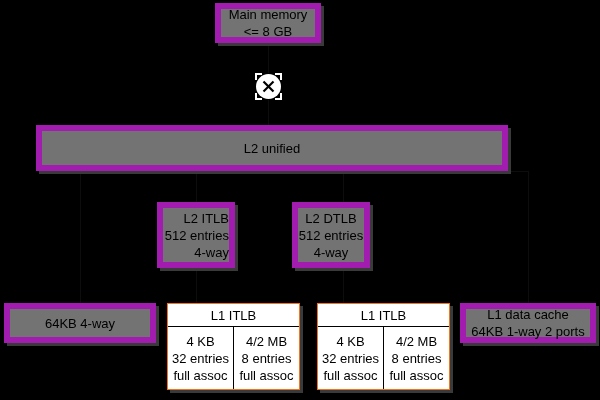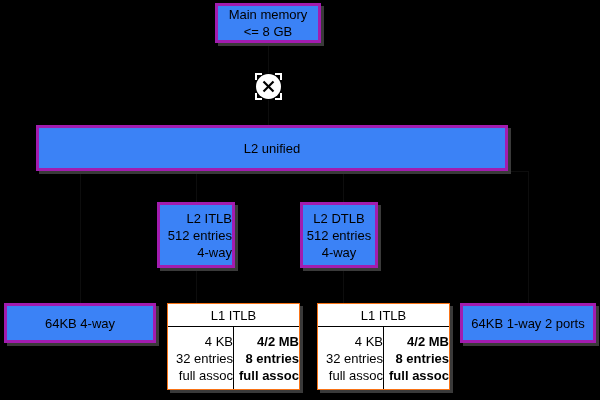--- a/index.html
+++ b/index.html
@@ -14,22 +14,22 @@
     height: 400px;
     background: #000000;
     overflow: hidden;
     font-family: "Liberation Sans", sans-serif;
     color: #000000;
   }
 
   
   .box {
     position: absolute;
-    background: #3b82f6;
-    border: 3px solid #a21caf;
+    background: #737373;
+    border: 6px solid #a21caf;
     box-sizing: border-box;
     box-shadow: 3px 3px 0 #3a3a3a;
     display: flex;
     flex-direction: column;
     align-items: center;
     justify-content: center;
     text-align: center;
   }
   .box .line {
     display: block;
@@ -74,21 +74,21 @@
   #broken-image .c-tr { right: 0; top: 0; border-left: none; border-bottom: none; }
   #broken-image .c-bl { left: 0; bottom: 0; border-right: none; border-top: none; }
   #broken-image .c-br { right: 0; bottom: 0; border-left: none; border-top: none; }
   #broken-image svg { position: absolute; left: 0; top: 0; }
 
   
   #l2-unified { left: 36px; top: 125px; width: 472px; height: 46px; }
 
   
   #l2-itlb { left: 157px; top: 202px; width: 78px; height: 66px; align-items: flex-end; }
-  #l2-dtlb { left: 300px; top: 202px; width: 78px; height: 66px; }
+  #l2-dtlb { left: 292px; top: 202px; width: 78px; height: 66px; }
 
   
   #l1-icache { left: 4px; top: 303px; width: 152px; height: 40px; }
   #l1-dcache { left: 460px; top: 303px; width: 136px; height: 40px; }
 
   
   .tlb-group {
     position: absolute;
     background: #ffffff;
     border: 1px solid #f97316;
@@ -108,25 +108,25 @@
     white-space: nowrap;
   }
   .tlb-group .cols {
     flex: 1 1 auto;
     display: flex;
   }
   .tlb-group .col {
     flex: 1 1 50%;
     display: flex;
     flex-direction: column;
-    align-items: flex-end;
+    align-items: center;
     justify-content: center;
     text-align: center;
   }
-  .tlb-group .col + .col { border-left: 1px solid #000000; font-weight: bold; }
+  .tlb-group .col + .col { border-left: 1px solid #000000; }
   .tlb-group .col .line {
     display: block;
     font-size: 13px;
     line-height: 17px;
     white-space: nowrap;
     color: #000000;
   }
 
   #l1-itlb-group { left: 167px; top: 303px; width: 133px; height: 87px; }
   #l1-dtlb-group { left: 317px; top: 303px; width: 133px; height: 87px; }
@@ -211,16 +211,17 @@
       </div>
       <div class="col">
         <span class="line">4/2 MB</span>
         <span class="line">8 entries</span>
         <span class="line">full assoc</span>
       </div>
     </div>
   </div>
 
   <div class="box" id="l1-dcache">
+    <span class="line">L1 data cache</span>
     <span class="line">64KB 1-way 2 ports</span>
   </div>
 
 </div>
 
 </body></html>

